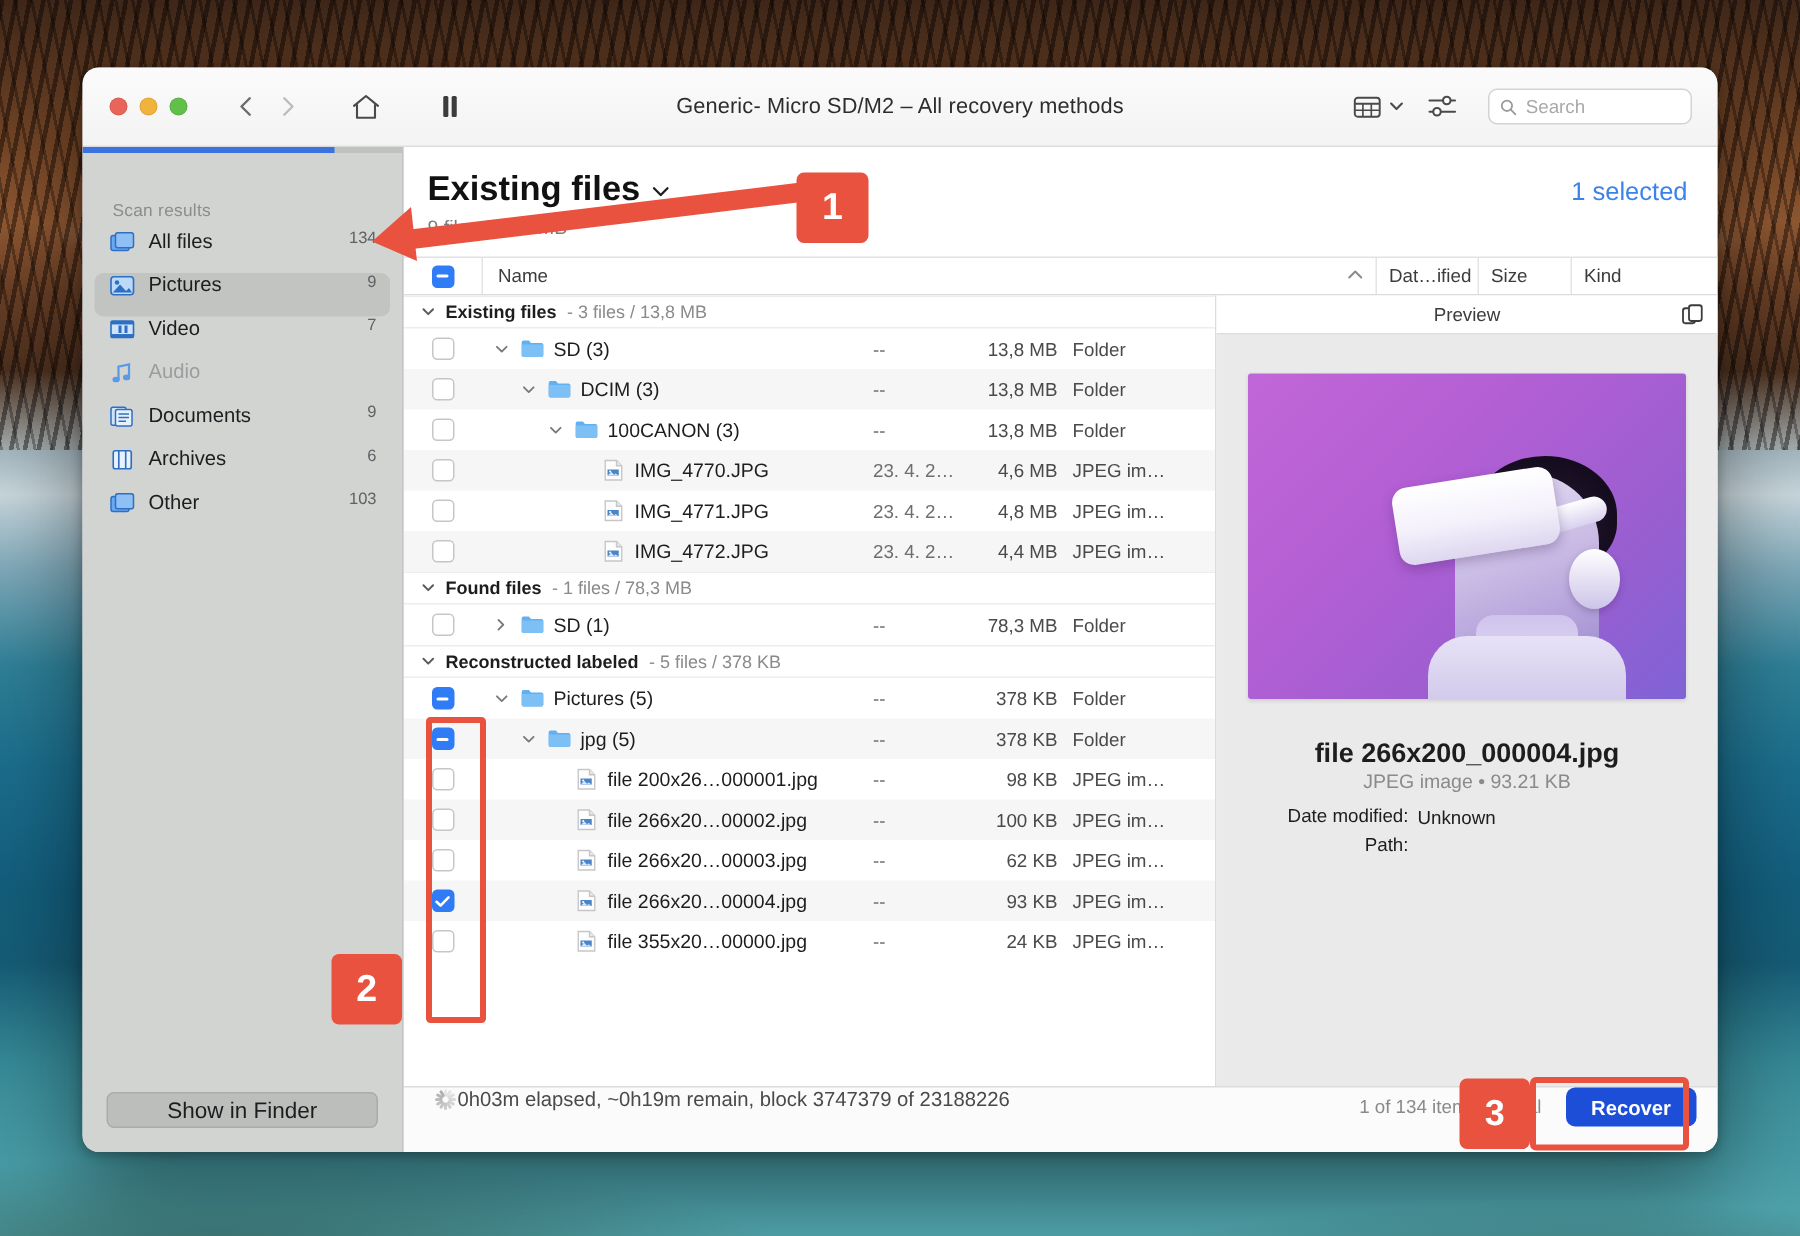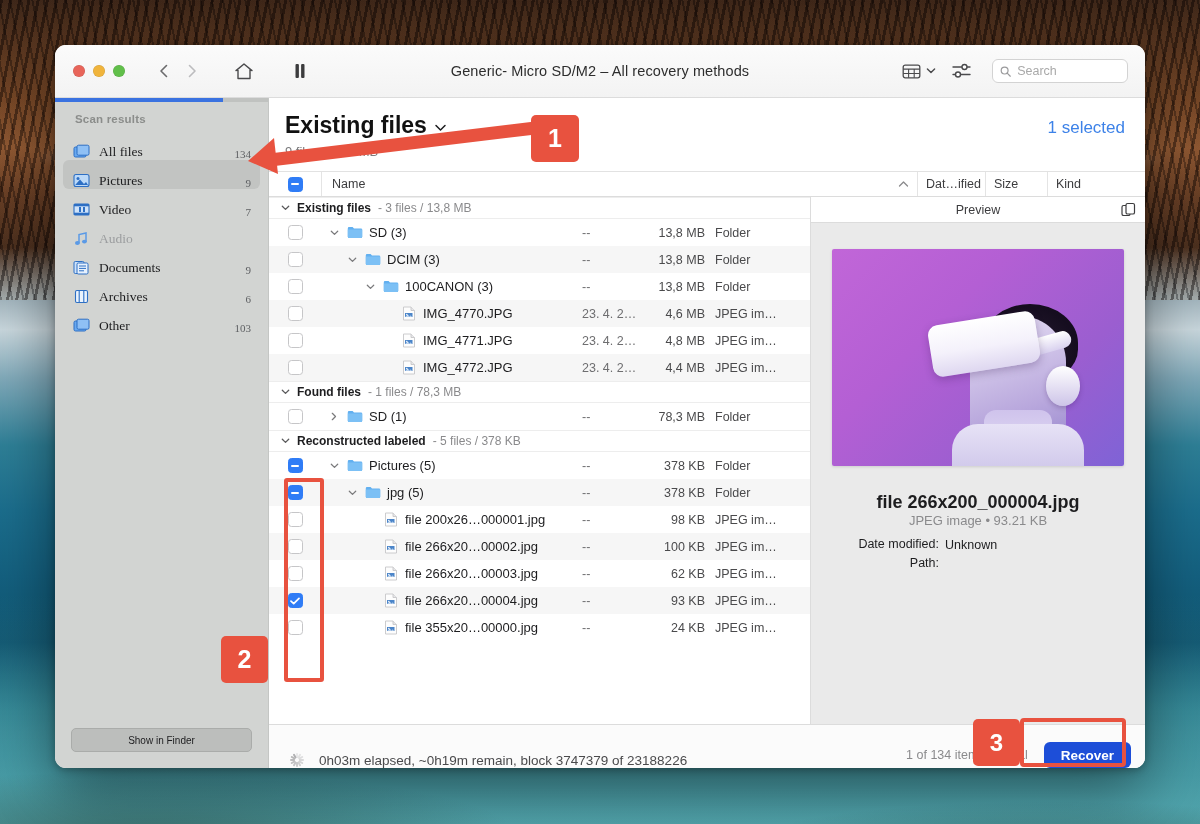--- a/index.html
+++ b/index.html
@@ -115,40 +115,40 @@
     width: 214px; flex: 0 0 214px;
     background: #d2d4d2;
     border-right: 1px solid #c4c6c4;
     display: flex; flex-direction: column;
     position: relative;
   }
   .progressbar { height: 4px; background: #c0c2c0; }
   .progressbar > i { display: block; height: 4px; width: 79%; background: #3a72e0; }
 
   .sb-title {
-    font-size: 11.5px; color: #8b8d8b; font-weight: 700;
-    padding: 11px 0 6px 20px; letter-spacing: .2px;
+    font-size: 11.5px; color: #8b8d8b; font-weight: 400;
+    padding: 11px 0 6px 20px; letter-spacing: .2px; margin-top: 22px;
   }
   .sb-list { padding: 0 8px; }
   .sb-item {
-    height: 29px; display: flex; align-items: flex-end;
+    height: 29px; display: flex; align-items: flex-start;
     border-radius: 6px; padding: 0 9px 0 10px; gap: 9px;
-    font-size: 13.5px; color: #1d1d1f; font-family: Liberation Serif, serif;
+    font-size: 13.5px; color: #1d1d1f;
   }
   .sb-item.active { background: #c2c4c2; }
   .sb-item.disabled .sb-label { color: #9b9d9f; }
   .sb-label { flex: 1; }
   .sb-count { font-size: 11px; color: #5f6164; }
   .sb-ico { width: 17px; height: 17px; display: flex; align-items: center; justify-content: center; }
 
   .sb-footer { margin-top: auto; padding: 0 16px 16px; }
   .finder-btn {
     width: 100%; height: 24px; border-radius: 5px;
     background: #bcbebc; border: 1px solid #aaacaa;
-    font-size: 10px; color: #1d1d1f; font-family: "Liberation Sans", sans-serif;
+    font-size: 15px; color: #1d1d1f; font-family: "Liberation Sans", sans-serif;
     cursor: default;
   }
 
   
   .main { flex: 1; display: flex; flex-direction: column; min-width: 0; background: #fff; }
 
   .main-head { padding: 14px 20px 0 16px; display: flex; align-items: flex-start; }
   .mh-left { flex: 1; min-width: 0; }
   .mh-title { font-size: 23px; font-weight: 700; color: #111; display: flex; align-items: baseline; gap: 7px; }
   .mh-sub { font-size: 13px; color: #7c7c7e; margin-top: 5px; }
@@ -254,21 +254,21 @@
   .pv-meta { font-size: 13px; color: #8a8a8c; }
   .pv-rows { margin-top: 9px; width: 100%; font-size: 12.5px; color: #1d1d1f; }
   .pv-row { display: flex; gap: 6px; margin-bottom: 2px; }
   .pv-k { width: 108px; text-align: right; flex: 0 0 108px; }
   .pv-v { flex: 1; line-height: 1.35; }
 
   
   .statusbar {
     height: 44px; flex: 0 0 44px; background: #fbfbfb;
     border-top: 1px solid #dcdcdc;
-    display: flex; align-items: flex-end; padding: 0 14px 0 20px; gap: 14px;
+    display: flex; align-items: flex-start; padding: 0 14px 0 20px; gap: 0;
   }
   .spinner { width: 16px; height: 16px; position: relative; flex: 0 0 16px; }
   .spinner i {
     position: absolute; left: 7px; top: 1px; width: 2px; height: 5px;
     background: #b0b0b2; border-radius: 1px; transform-origin: 1px 7px;
   }
   .st-text { font-size: 13.5px; color: #4a4a4c; }
   .st-right { margin-left: auto; display: flex; align-items: center; gap: 16px; }
   .st-count { font-size: 12.5px; color: #8a8a8c; }
   .recover-btn {

